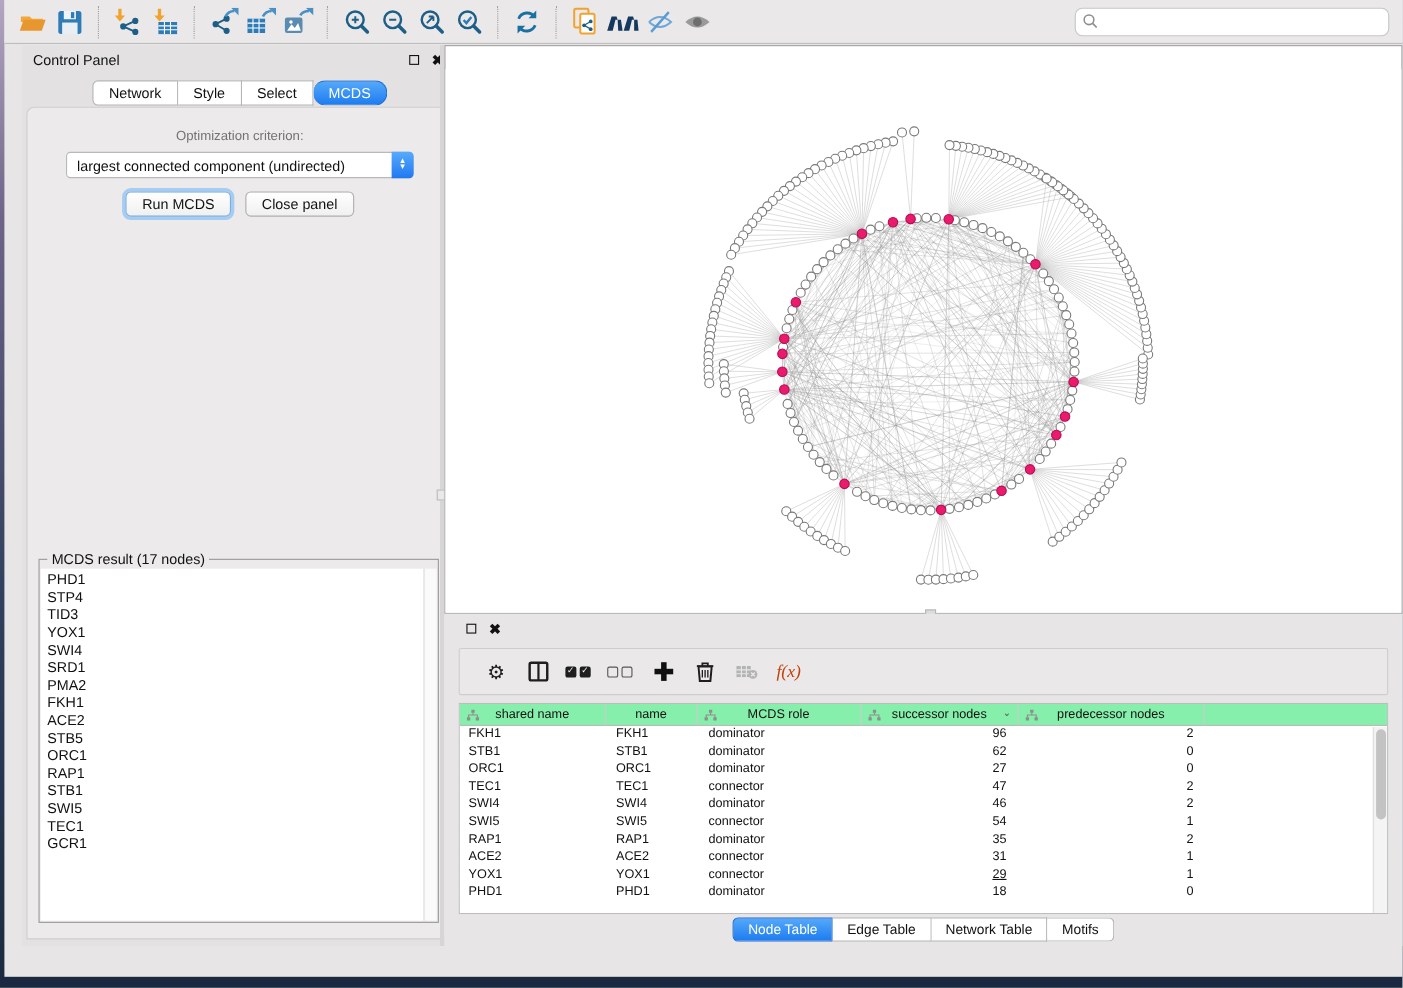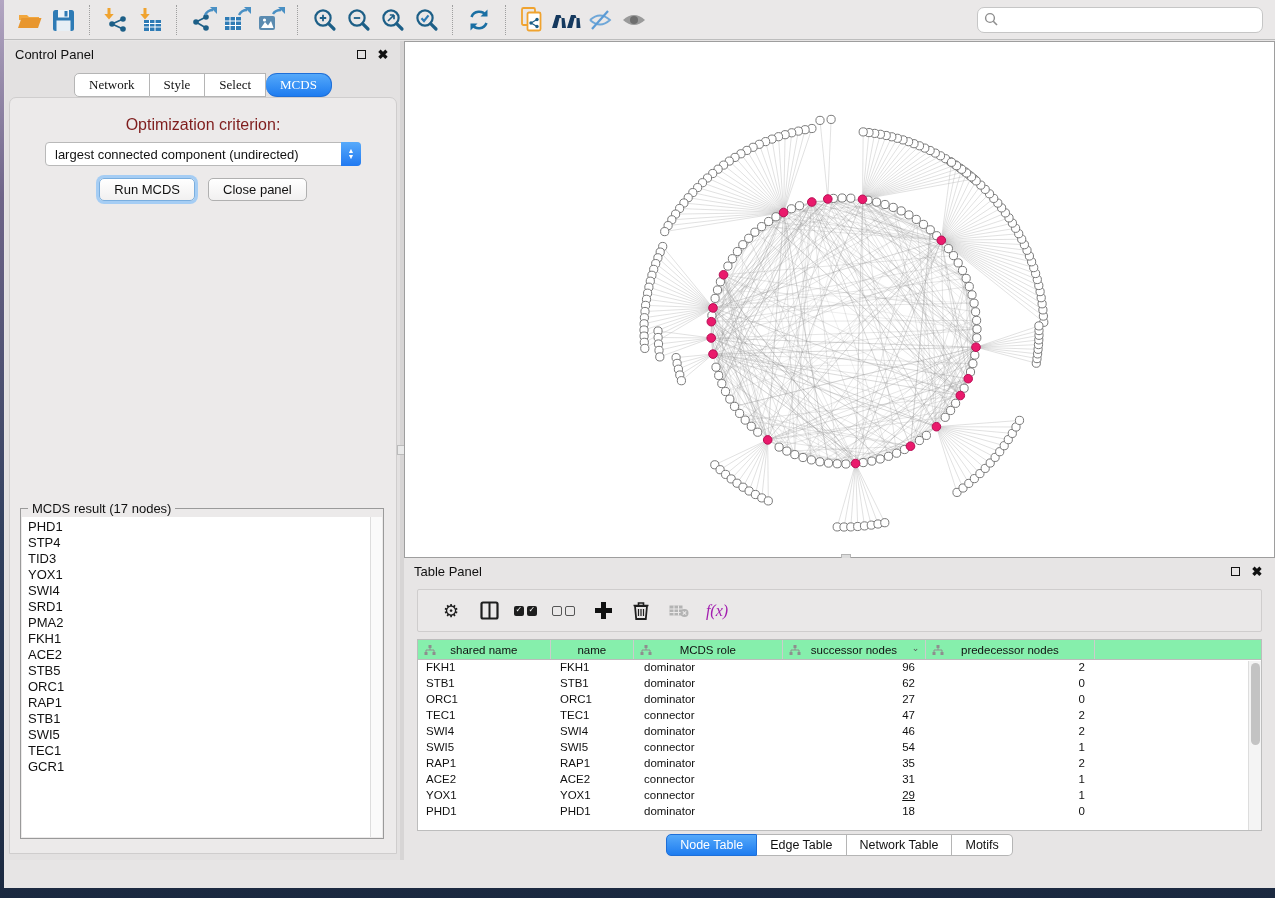--- a/index.html
+++ b/index.html
@@ -13,36 +13,36 @@
     border-bottom:1px solid #bdbdbd; display:flex; align-items:center; padding-left:8px; }
   .tbtn { width:34px; height:32px; display:flex; align-items:center; justify-content:center; }
   .tsep { width:1px; height:30px; border-left:1px dotted #9f9f9f; margin:0 9px; }
   .search-wrap { position:absolute; right:12px; top:7px; width:286px; height:26px; }
   .search-wrap input { width:100%; height:100%; border:1px solid #c6c6c6; border-radius:7px;
     background:#fff; padding:0 8px 0 26px; font-size:13px; outline:none; color:#333;
     font-family:"Liberation Sans", sans-serif;}
   .search-glyph { position:absolute; left:7px; top:5px; width:14px; height:14px; pointer-events:none; }
 
   
-  .control-panel { position:absolute; left:1px; top:41px; width:396px; bottom:28px; background:#e3e1e1; }
+  .control-panel { position:absolute; left:16px; top:41px; width:396px; bottom:28px; background:#e3e1e1; }
   .panel-head { height:26px; display:flex; align-items:center; padding:0 10px; }
   .panel-title { font-size:13px; color:#111; flex:1; }
   .mini-btn { width:16px; height:16px; margin-left:6px; display:flex; align-items:center;
     justify-content:center; font-size:12px; color:#111; cursor:default; }
   .float-glyph { width:9px; height:9px; border:1.5px solid #111; display:inline-block; }
   .close-glyph { font-weight:bold; font-size:13px; }
-  .ctabs { display:flex; justify-content:center; margin-top:6px;font-family:Liberation Serif, serif; }
+  .ctabs { display:flex; justify-content:center; margin-top:6px; }
   .ctab { font-size:13px; padding:3px 14px; background:#fff; border:1px solid #b5b5b5;
     border-left:none; color:#111; }
   .ctab:first-child { border-left:1px solid #b5b5b5; border-radius:5px 0 0 5px; }
   .ctab:last-child { border-radius:0 5px 5px 0; }
   .ctab.active { background:linear-gradient(180deg,#55a9fa,#1e7cf0); border-color:#1e6fd8; color:#fff;border-radius:11px; }
   .cp-inner { position:absolute; left:4px; right:4px; top:56px; bottom:6px;
     background:#eceaea; border:1px solid #cfcdcd; border-radius:7px 7px 0 0; }
-  .opt-label { text-align:center; font-size:16px; color:#7f1d1d; margin-top:18px; }
+  .opt-label { text-align:center; font-size:12px; color:#737373; margin-top:18px; }
   .dropdown { position:relative; margin:8px auto 0; width:316px; height:24px; background:#fff;
     border:1px solid #b9b9b9; border-radius:4px; font-size:13px; color:#111;
     display:flex; align-items:center; padding-left:9px; }
   .dd-stepper { position:absolute; right:-1px; top:-1px; width:20px; height:24px; border-radius:0 4px 4px 0;
     background:linear-gradient(180deg,#57aafb,#2079f1); display:flex; flex-direction:column;
     align-items:center; justify-content:center; color:#fff; font-size:7px; line-height:6px; }
   .btn-row { display:flex; justify-content:center; gap:13px; margin-top:12px; }
   .push-btn { font-size:13px; color:#111; background:linear-gradient(180deg,#ffffff,#f1f0f0);
     border:1px solid #b0b0b0; border-radius:5px; padding:3px 14px;
     font-family:"Liberation Sans", sans-serif; }
@@ -80,21 +80,21 @@
     border:1px solid #cfcdcd; border-radius:2px; display:flex; align-items:center; padding-left:14px; gap:0; }
   .tp-ic { width:38px; display:flex; align-items:center; justify-content:center; color:#1e1e1e; }
   .gear-glyph { font-size:18px; }
   .cbx { width:10px; height:10px; border-radius:2px; display:inline-block; margin-right:3px; position:relative; }
   .cbx.on { background:#1e1e1e; }
   .cbx.on::after { content:"\2713"; color:#fff; font-size:8px; position:absolute; left:1.5px; top:-1px; }
   .cbx.off { border:1.5px solid #555; background:#eae8e8; }
   .plus-glyph { position:relative; width:17px; height:17px; }
   .plus-glyph::before { content:""; position:absolute; left:6px; top:0; width:5px; height:17px; background:#111; }
   .plus-glyph::after { content:""; position:absolute; left:0; top:6px; width:17px; height:5px; background:#111; }
-  .fx { font-family:"Liberation Serif", serif; font-style:italic; font-size:16px; color:#a21caf; }
+  .fx { font-family:"Liberation Serif", serif; font-style:italic; font-size:16px; color:#c2410c; }
 
   .tbl { position:absolute; left:13px; right:13px; top:81px; height:192px; background:#fff;
     border:1px solid #bdbdbd; overflow:hidden; }
   .thead { display:flex; height:20px; background:#86efac; border-bottom:1px solid #bbb; }
   .th { position:relative; font-size:11.5px; color:#111; display:flex; align-items:center;
     justify-content:center; border-right:1px solid #ccc; }
   .th .colicon { position:absolute; left:6px; top:5px; }
   .th .sort { position:absolute; right:6px; top:3px; font-size:9px; color:#555; }
   .tr { display:flex; height:16px; font-size:11.5px; color:#111; background:#fff; }
   .td { padding:1px 6px 0 8px; white-space:nowrap; overflow:hidden; }
@@ -1049,21 +1049,20 @@
           <circle cx="306.3" cy="258.7" r="4.3" fill="#ea1a6c" stroke="#b80e55"></circle>
           <circle cx="306.2" cy="275.0" r="4.3" fill="#ea1a6c" stroke="#b80e55"></circle>
           <circle cx="308.0" cy="291.1" r="4.3" fill="#ea1a6c" stroke="#b80e55"></circle>
         </svg>
     </div>
     <div class="hgrip"></div>
   </div>
 
   <div class="table-panel">
     <div class="panel-head">
-      <span class="panel-title">Table Panel</span>
       <span class="mini-btn">
           <span class="float-glyph"></span>
         </span>
       <span class="mini-btn close-glyph">✖</span>
     </div>
     <div class="tp-toolbar">
       <span class="tp-ic gear-glyph">⚙</span>
       <span class="tp-ic">
         <svg width="19" height="19" viewBox="0 0 19 19">
             <rect x="1.5" y="1.5" width="16" height="16" rx="1.5" fill="none" stroke="#1e1e1e" stroke-width="2.2"></rect>

